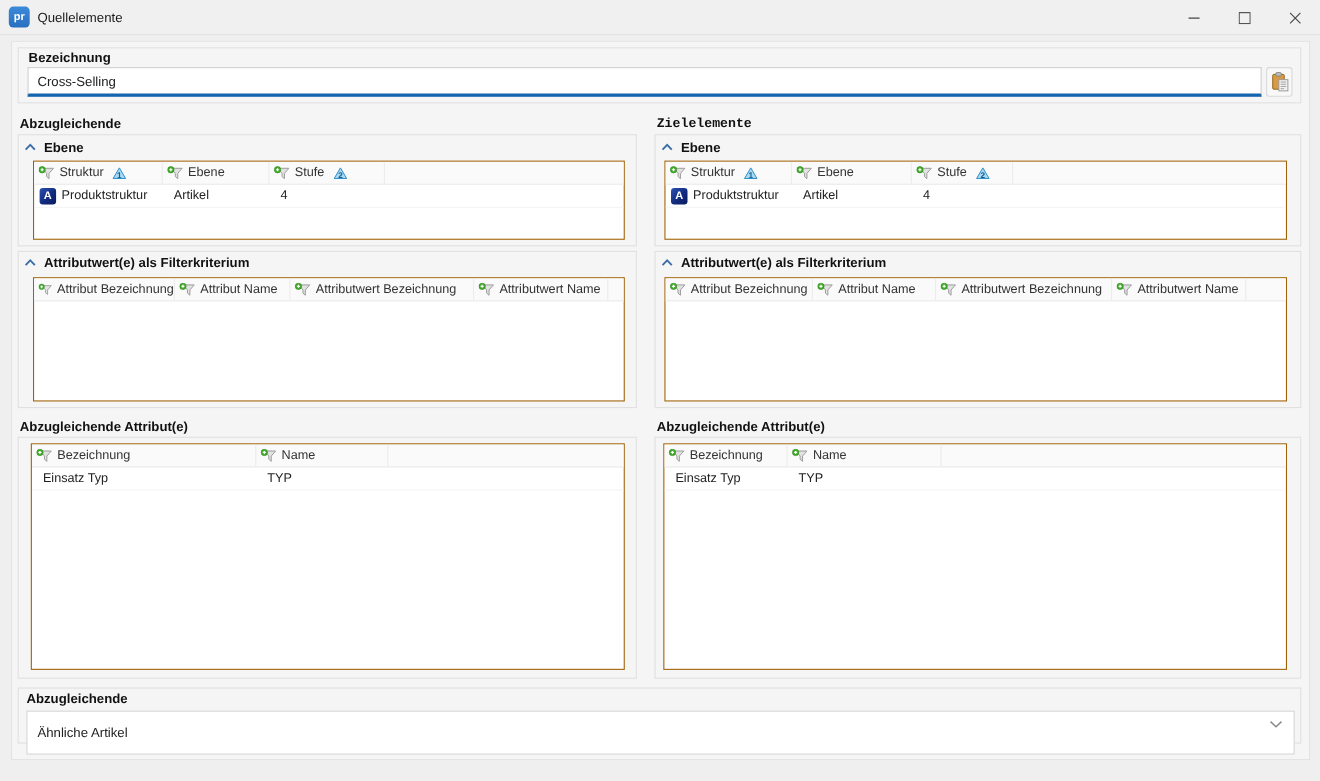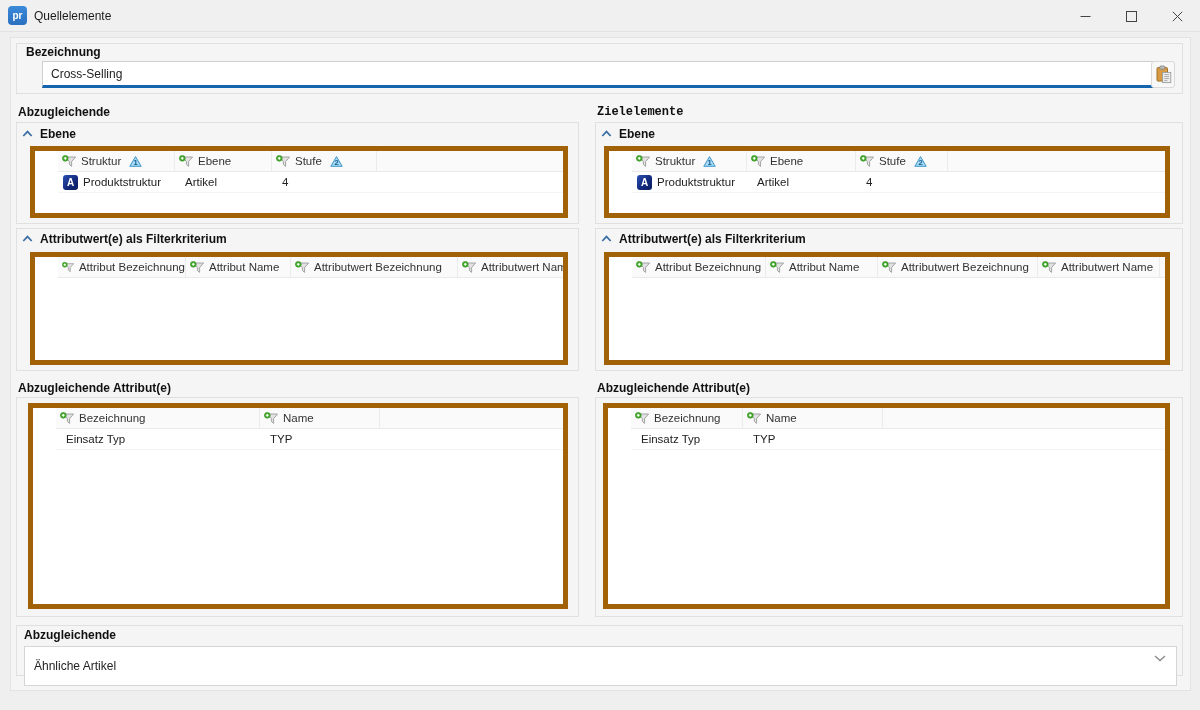--- a/index.html
+++ b/index.html
@@ -42,21 +42,21 @@
   }
   .icon-btn {
     position:absolute; width:24px; height:27px; background:#f8f8f8;
     border:1px solid #d9d9d9; border-radius:3px;
     display:flex; align-items:center; justify-content:center; cursor:pointer;
   }
   
   .sec-head { position:absolute; display:flex; align-items:center; gap:7px; }
   .sec-head .t { font-size:12px; font-weight:bold; color:#111; white-space:nowrap; }
   
-  .tbl { position:absolute; background:#fff; border:5px solid #a16207; overflow:hidden;padding-left:23px; }
+  .tbl { position:absolute; background:#fff; border:1px solid #a16207; overflow:hidden; }
   .thr { display:flex; height:21px; background:#fafafa; border-bottom:1px solid #eaeaea; }
   .th {
     display:flex; align-items:center; gap:4px; padding-left:4px;
     border-right:1px solid #ececec; font-size:11.5px; color:#333;
     white-space:nowrap; overflow:hidden; flex:none; cursor:pointer;
   }
   .th.fill { flex:1; border-right:none; }
   .tdr { display:flex; height:21px; border-bottom:1px solid #f4f4f4; cursor:default; }
   .td {
     display:flex; align-items:center; gap:5px; padding-left:10px;
@@ -113,21 +113,21 @@
           <path d="M0.8 0.8 L10.2 10.2 M10.2 0.8 L0.8 10.2" stroke="#444" stroke-width="1"></path>
         </svg>
     </div>
   </div>
 </div>
 
 <div class="surface"></div>
 
 <div class="groupbox" style="left:16px; top:43px; width:1167px; height:51px;"></div>
 <div class="bold-label" style="left:26px; top:45px;">Bezeichnung</div>
-<input class="text-input" style="left: 42px; top: 61px; width: 1122px;" value="Cross-Selling">
+<input class="text-input" style="left: 25px; top: 61px; width: 1122px;" value="Cross-Selling">
 <div class="icon-btn" style="left:1151px; top:61px;">
   <svg width="19" height="20" viewBox="0 0 19 20">
     <rect x="3" y="2.6" width="10.5" height="13.5" rx="1" fill="#d89b43" stroke="#96691f" stroke-width="0.9"></rect>
     <rect x="5.8" y="1" width="5" height="3.2" rx="0.9" fill="#bdbdbd" stroke="#838383" stroke-width="0.8"></rect>
     <rect x="8.6" y="7.4" width="8.2" height="10.2" fill="#f1f1f1" stroke="#9a9a9a" stroke-width="0.9"></rect>
     <path d="M10.2 9.6 h5 M10.2 11.6 h5 M10.2 13.6 h5 M10.2 15.6 h3.2" stroke="#a3a3a3" stroke-width="0.9"></path>
   </svg>
 </div>
 
 <div class="bold-label" style="left:18px; top:105px;">Abzugleichende</div>

